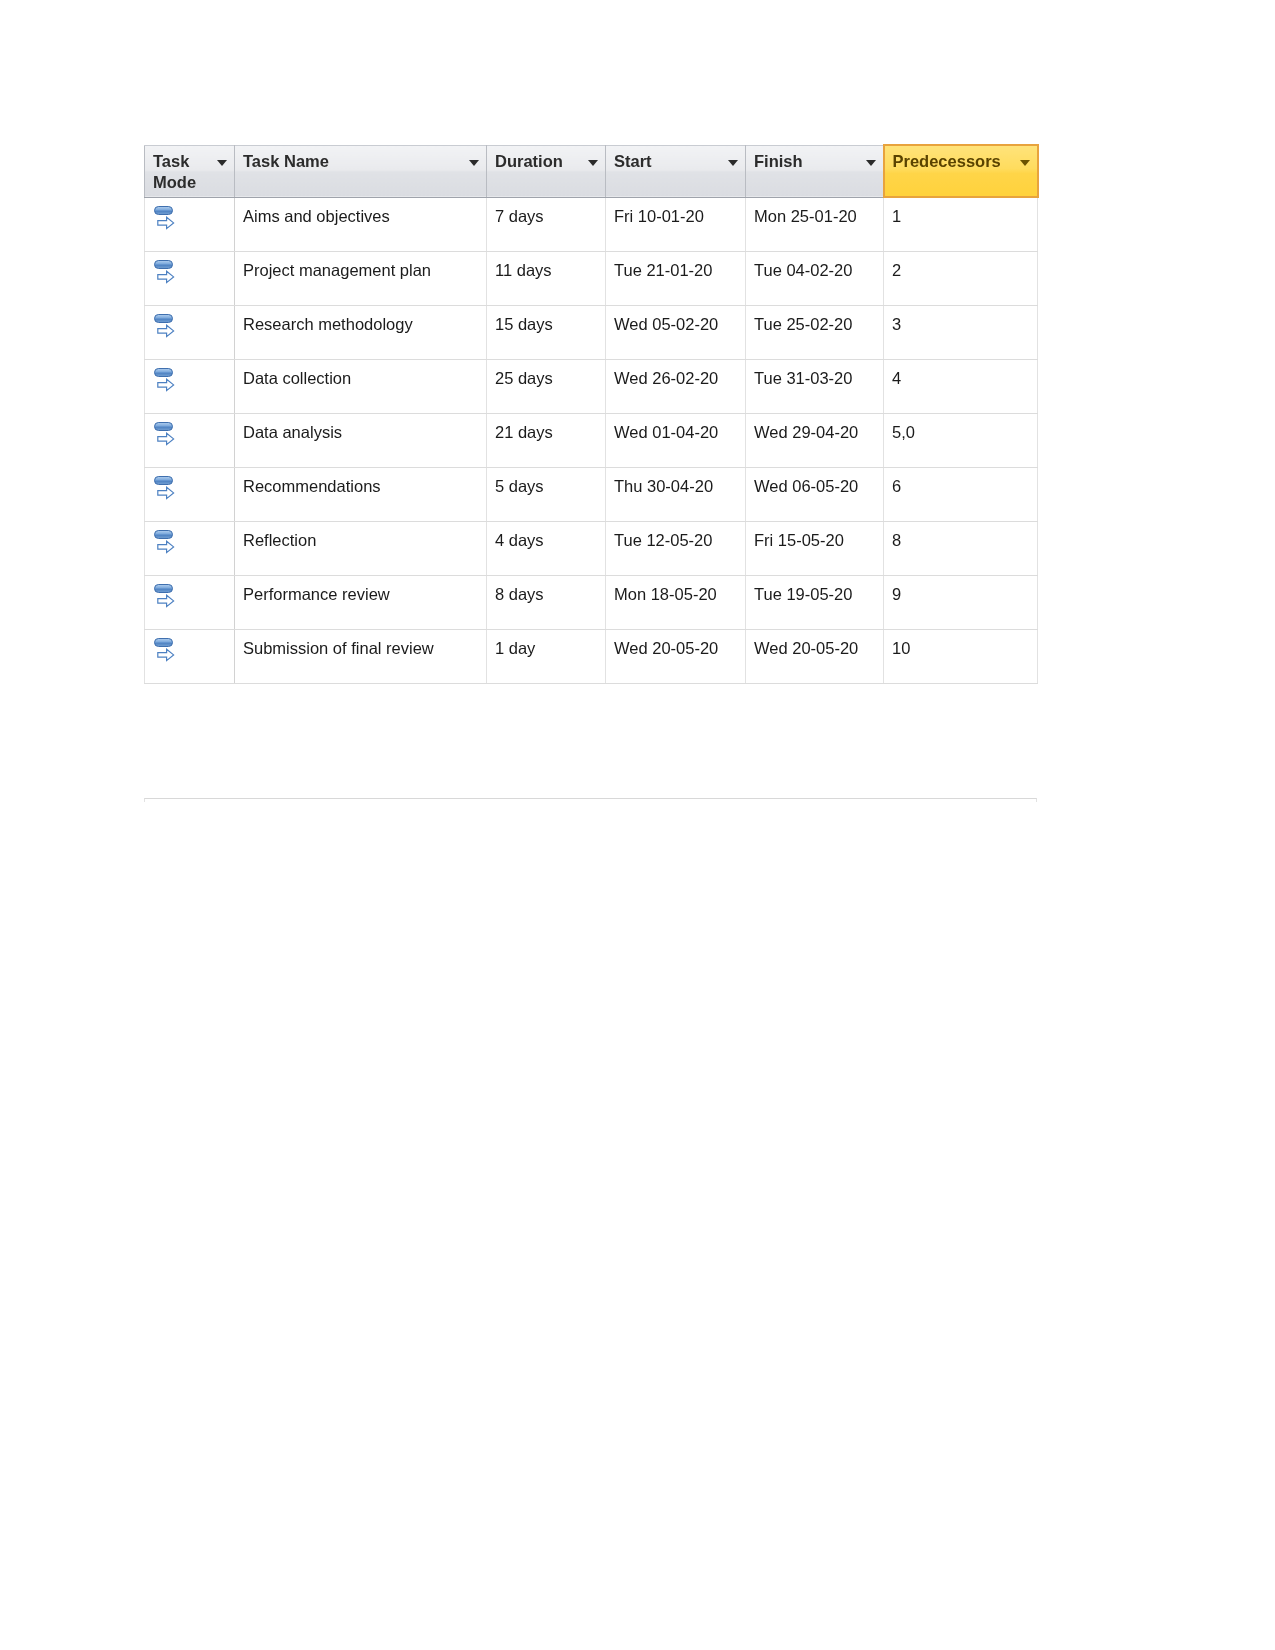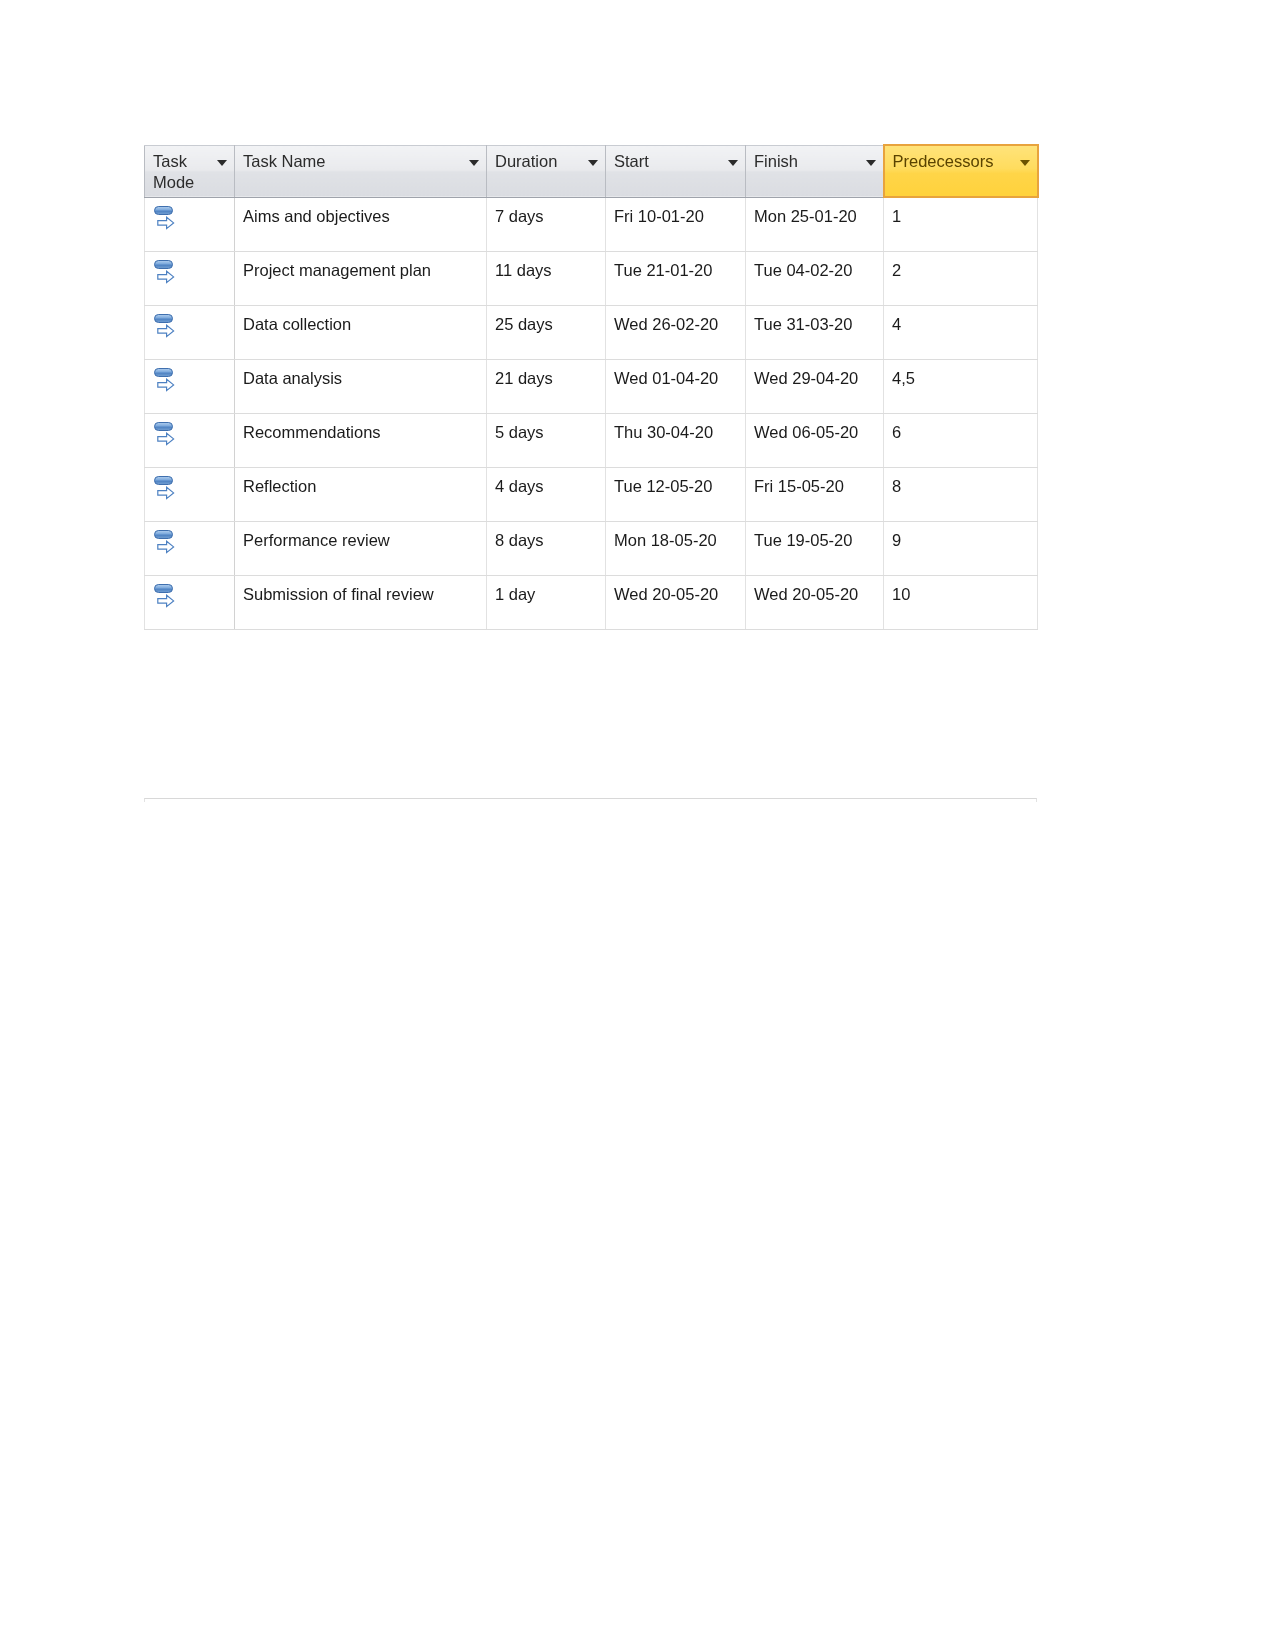--- a/index.html
+++ b/index.html
@@ -40,21 +40,21 @@
   col.c-start    { width: 140px; }
   col.c-finish   { width: 138px; }
   col.c-pred     { width: 154px; }
 
   
   #gantt-table thead th {
     padding: 0;
     margin: 0;
     height: 52px;
     vertical-align: top;
-    font-weight: normal;
+    font-weight: bold;
     text-align: left;
     background: linear-gradient(to bottom, #f2f3f5 0%, #e9eaed 48%, #e0e2e6 52%, #dadce1 100%);
     border-right: 1px solid #b9bcc2;
     border-bottom: 1px solid #9fa3ab;
     border-top: 1px solid #c9ccd2;
     position: relative;
   }
   #gantt-table thead th:first-child {
     border-left: 1px solid #b9bcc2;
   }
@@ -264,40 +264,55 @@
         </tr>
         <tr>
           <td class="cell-mode">
             <span class="task-mode-icon">
               <span class="tm-bar"></span>
               <svg class="tm-arrow" viewBox="0 0 18 14" xmlns="http://www.w3.org/2000/svg">
                 <path d="M0.8 4.6 H9.6 V1.2 L16.6 6.9 L9.6 12.6 V9.2 H0.8 Z" fill="#ffffff" stroke="#4d81c2" stroke-width="1.2" stroke-linejoin="miter"></path>
               </svg>
             </span>
           </td>
+          <td class="cell-name">Research methodology</td>
+          <td>15 days</td>
+          <td>Wed 05-02-20</td>
+          <td>Tue 25-02-20</td>
+          <td>3</td>
+        </tr>
+        <tr>
+          <td class="cell-mode">
+            <span class="task-mode-icon">
+              <span class="tm-bar"></span>
+              <svg class="tm-arrow" viewBox="0 0 18 14" xmlns="http://www.w3.org/2000/svg">
+                <path d="M0.8 4.6 H9.6 V1.2 L16.6 6.9 L9.6 12.6 V9.2 H0.8 Z" fill="#ffffff" stroke="#4d81c2" stroke-width="1.2" stroke-linejoin="miter"></path>
+              </svg>
+            </span>
+          </td>
           <td class="cell-name">Data collection</td>
           <td>25 days</td>
           <td>Wed 26-02-20</td>
           <td>Tue 31-03-20</td>
           <td>4</td>
         </tr>
         <tr>
           <td class="cell-mode">
             <span class="task-mode-icon">
               <span class="tm-bar"></span>
               <svg class="tm-arrow" viewBox="0 0 18 14" xmlns="http://www.w3.org/2000/svg">
                 <path d="M0.8 4.6 H9.6 V1.2 L16.6 6.9 L9.6 12.6 V9.2 H0.8 Z" fill="#ffffff" stroke="#4d81c2" stroke-width="1.2" stroke-linejoin="miter"></path>
               </svg>
             </span>
           </td>
           <td class="cell-name">Data analysis</td>
           <td>21 days</td>
           <td>Wed 01-04-20</td>
           <td>Wed 29-04-20</td>
-          <td>4,5</td>
+          <td>5,0</td>
         </tr>
         <tr>
           <td class="cell-mode">
             <span class="task-mode-icon">
               <span class="tm-bar"></span>
               <svg class="tm-arrow" viewBox="0 0 18 14" xmlns="http://www.w3.org/2000/svg">
                 <path d="M0.8 4.6 H9.6 V1.2 L16.6 6.9 L9.6 12.6 V9.2 H0.8 Z" fill="#ffffff" stroke="#4d81c2" stroke-width="1.2" stroke-linejoin="miter"></path>
               </svg>
             </span>
           </td>

